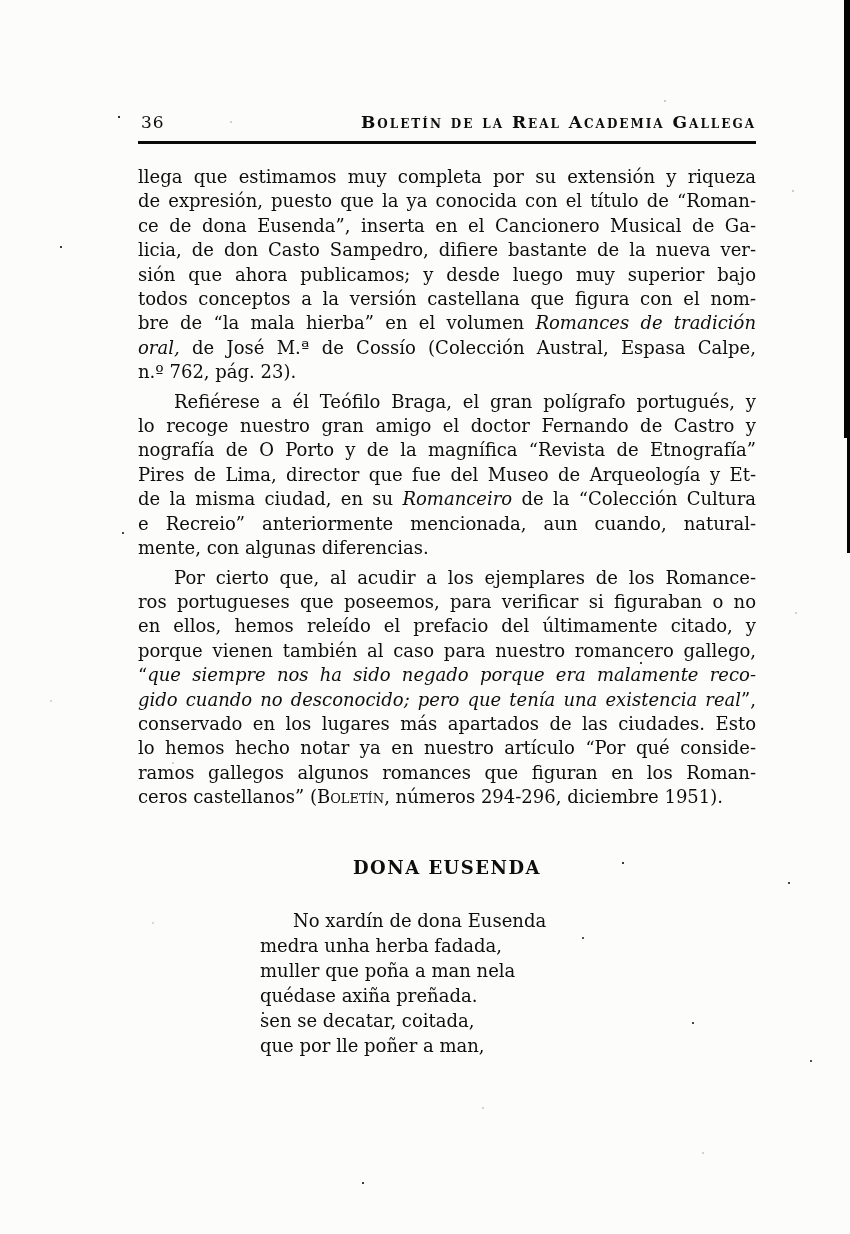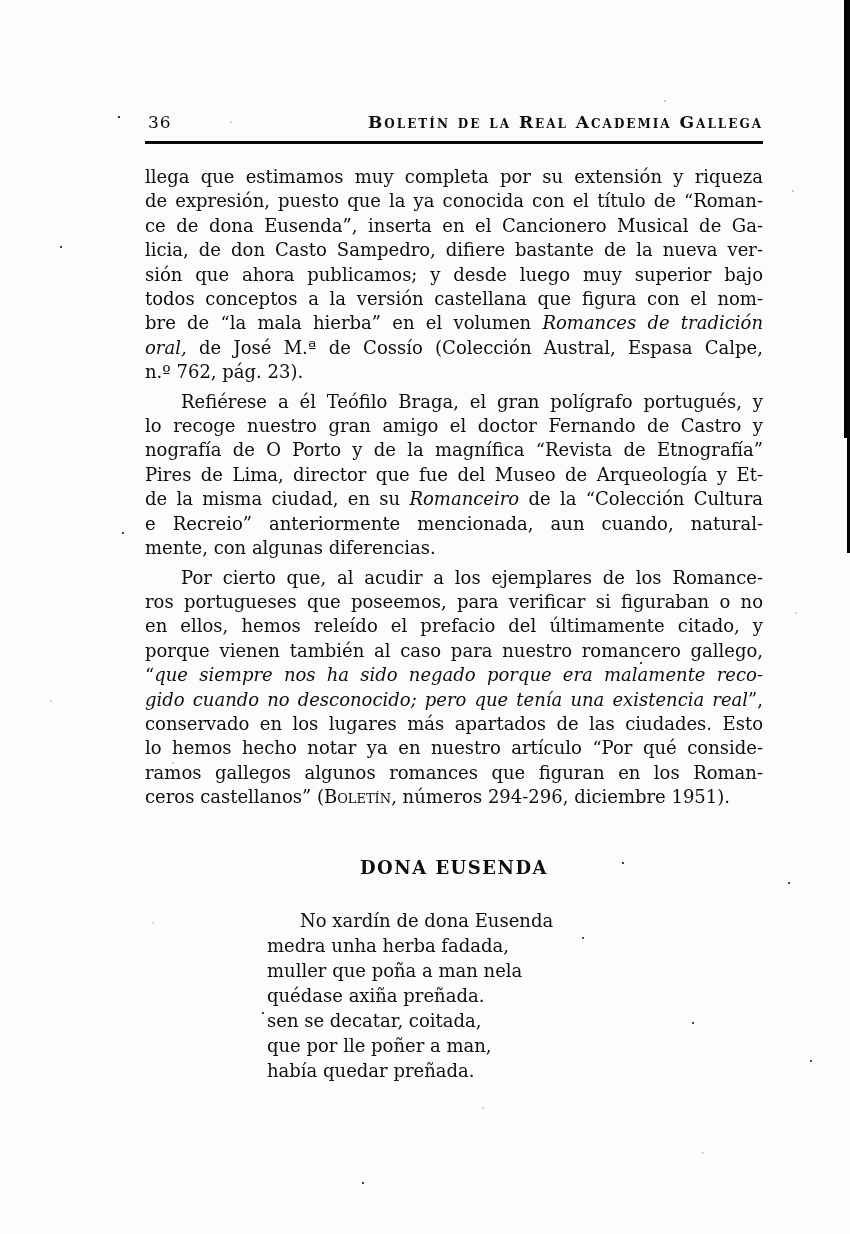--- a/index.html
+++ b/index.html
@@ -6,21 +6,21 @@
   .page{
     position:relative;
     width:850px;height:1234px;
     background:#fcfcfa;
     overflow:hidden;
     font-family:"DejaVu Serif","Liberation Serif",serif;
     color:#0e0e0e;
   }
   .content{
     position:absolute;
-    left:145px;top:112px;
+    left:138px;top:112px;
     width:618px;
   }
   .header{
     position:relative;
     height:22px;
     font-size:17px;
   }
   .pagenum{
     position:absolute;left:3px;top:0;
     letter-spacing:1px;
@@ -160,19 +160,18 @@
         </div>
       </div>
     <h3 class="poemtitle">DONA EUSENDA</h3>
     <div class="poem">
         <div class="poem-line indent">No xardín de dona Eusenda</div>
         <div class="poem-line">medra unha herba fadada,</div>
         <div class="poem-line">muller que poña a man nela</div>
         <div class="poem-line">quédase axiña preñada.</div>
         <div class="poem-line">sen se decatar, coitada,</div>
         <div class="poem-line">que por lle poñer a man,</div>
-        <div class="poem-line">había quedar preñada.</div>
       </div>
   </div>
   <div class="edge1"></div>
   <div class="edge2"></div>
   <div class="specks"></div>
 </div>
 
 </body></html>

